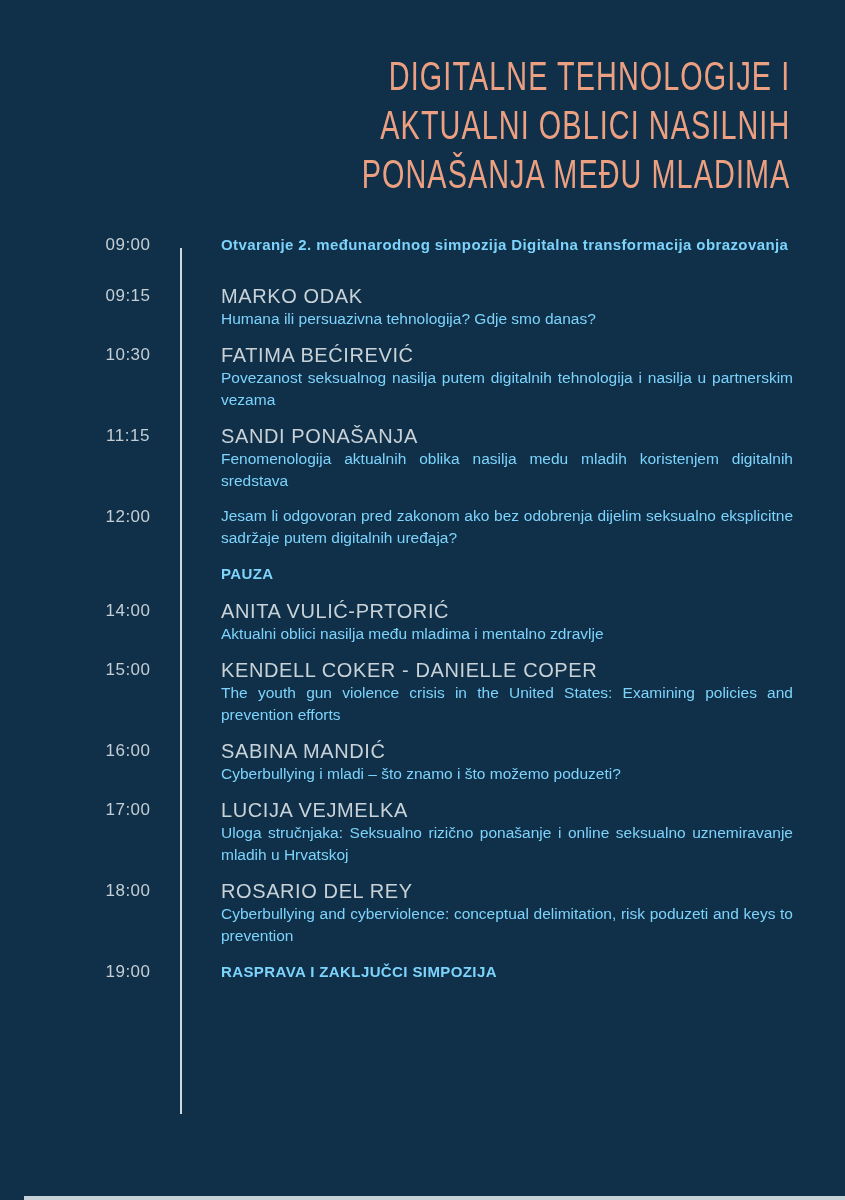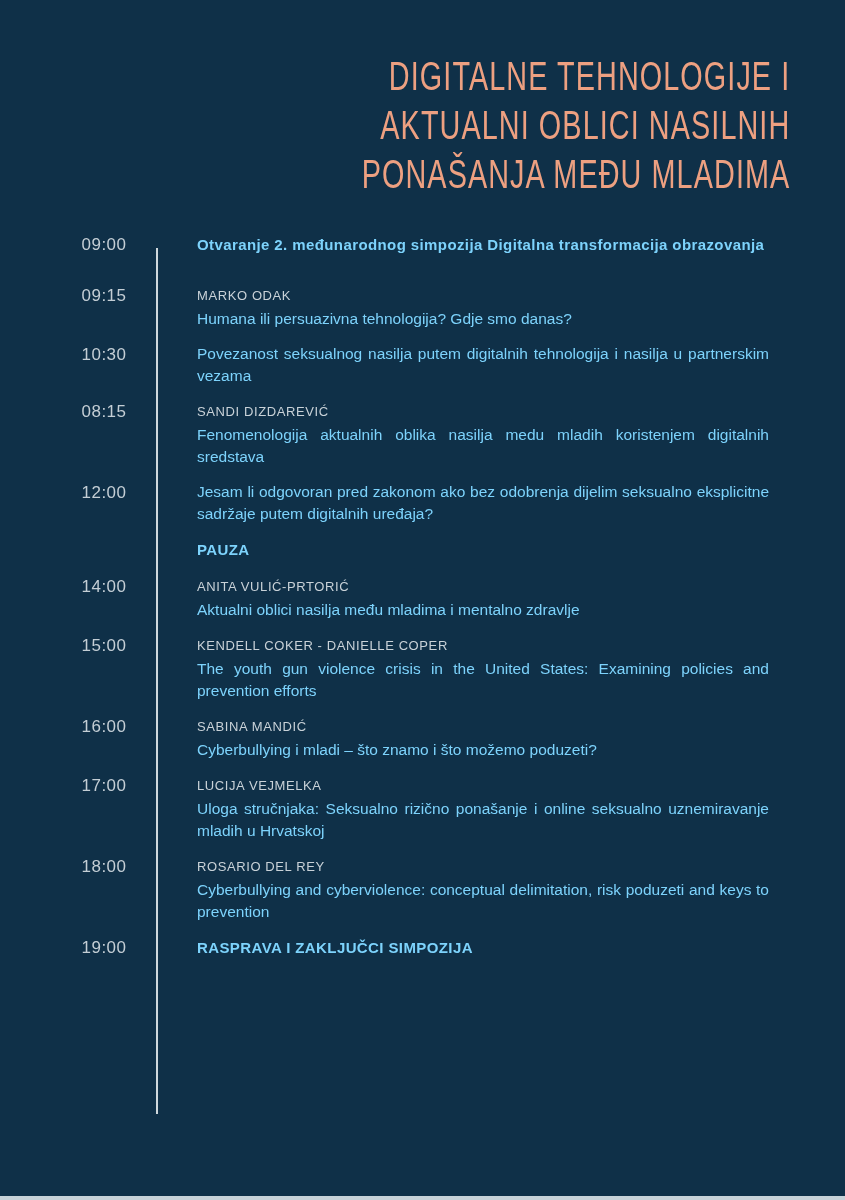--- a/index.html
+++ b/index.html
@@ -10,20 +10,21 @@
     width: 845px;
     height: 1200px;
     position: relative;
     background: #0f3048;
     font-family: "Liberation Sans", sans-serif;
     overflow: hidden;
   }
   .poster {
     position: absolute;
     inset: 0;
+    margin-left: 24px;
   }
   
   .poster-title {
     position: absolute;
     top: 52px;
     right: 55px;
     text-align: right;
     color: #eda081;
     font-size: 40px;
     line-height: 49px;
@@ -57,21 +58,21 @@
     line-height: 24px;
     letter-spacing: 0.5px;
     flex: none;
   }
   .content {
     margin-left: 49px;
     width: 572px;
   }
   .speaker {
     color: #c9d2d8;
-    font-size: 13px;
+    font-size: 20px;
     line-height: 24px;
     letter-spacing: 0.6px;
   }
   .talk {
     color: #7dd3fc;
     font-size: 15.5px;
     line-height: 22px;
     text-align: justify;
     text-align-last: left;
   }
@@ -127,28 +128,29 @@
       <div class="content">
         <div class="speaker">MARKO ODAK</div>
         <div class="talk">Humana ili persuazivna tehnologija? Gdje smo danas?</div>
       </div>
     </div>
 
 
     <div class="row">
       <div class="time">10:30</div>
       <div class="content">
+        <div class="speaker">FATIMA BEĆIREVIĆ</div>
         <div class="talk">Povezanost seksualnog nasilja putem digitalnih tehnologija i nasilja u partnerskim vezama</div>
       </div>
     </div>
 
     <div class="row">
-      <div class="time">08:15</div>
-      <div class="content">
-        <div class="speaker">SANDI DIZDAREVIĆ</div>
+      <div class="time">11:15</div>
+      <div class="content">
+        <div class="speaker">SANDI PONAŠANJA</div>
         <div class="talk">Fenomenologija aktualnih oblika nasilja medu mladih koristenjem digitalnih sredstava</div>
       </div>
     </div>
 
     <div class="row">
       <div class="time">12:00</div>
       <div class="content">
         <div class="talk">Jesam li odgovoran pred zakonom ako bez odobrenja dijelim seksualno eksplicitne sadržaje putem digitalnih uređaja?</div>
       </div>
     </div>

